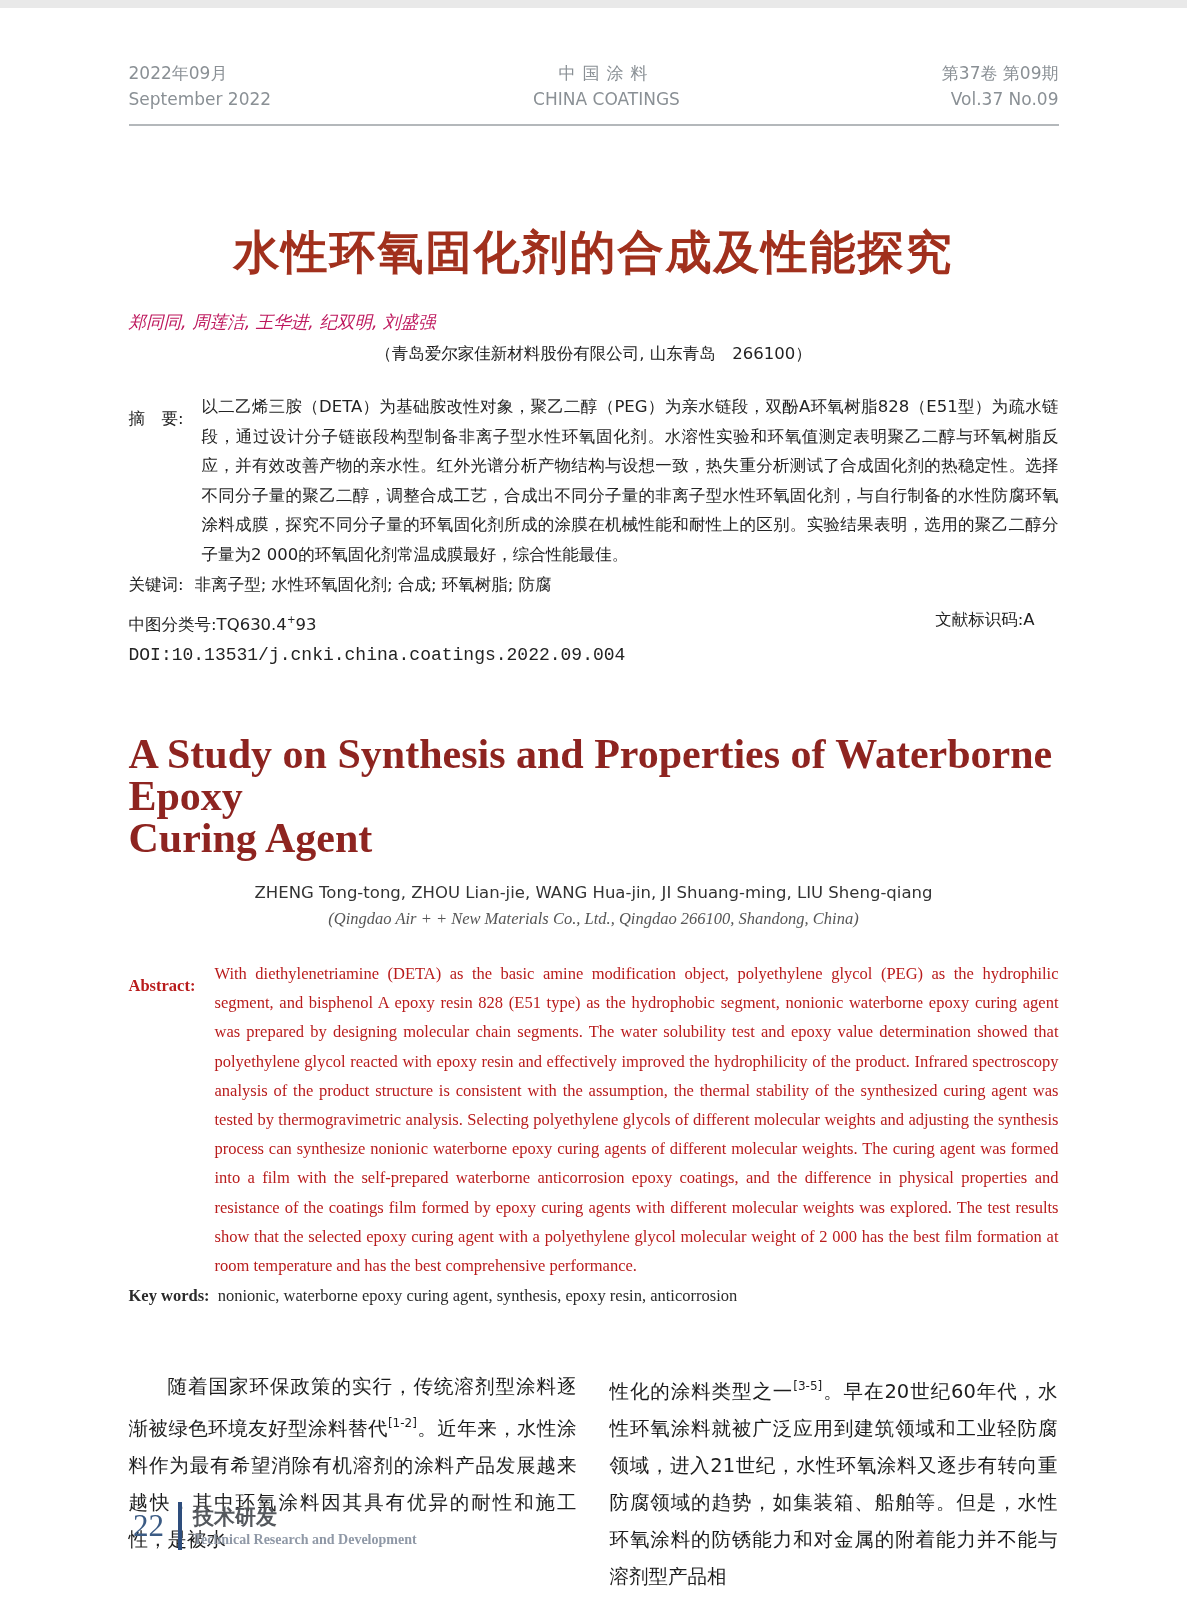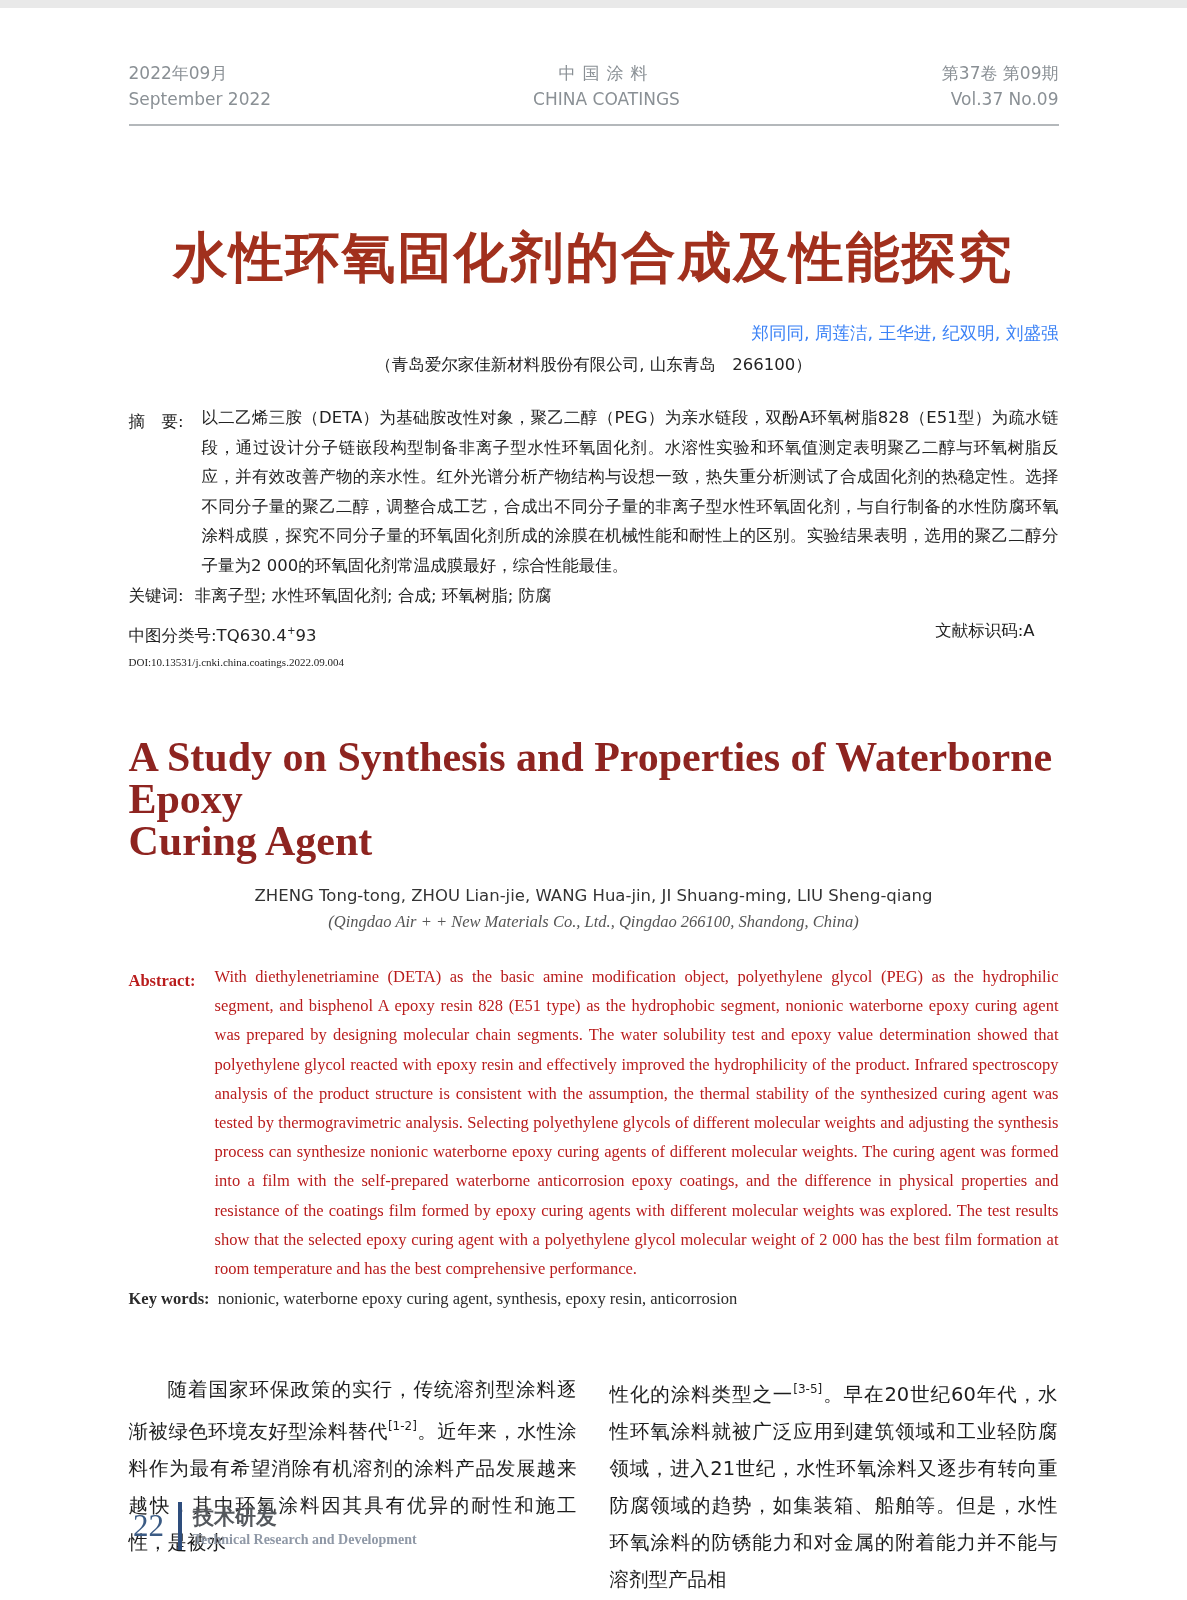--- a/index.html
+++ b/index.html
@@ -17,38 +17,38 @@
     border-bottom:2px solid #b4b8bb; color:#8a9095;
   }
   .hdr-col { font-size:17px; line-height:26px; }
   .hdr-col.center { text-align:center; }
   .hdr-col.right { text-align:right; }
   .hdr-cn.center-cn { letter-spacing:7px; }
 
   
   .title-cn {
     margin:96px 0 0; text-align:center;
-    font-size:54px; font-weight:700; letter-spacing:2px; color:#a1301d;
+    font-size:46px; font-weight:700; letter-spacing:2px; color:#a1301d;
   }
-  .authors-cn { margin-top:26px; text-align:right; font-size:17.5px; color:#3b82f6; }
+  .authors-cn { margin-top:26px; text-align:left; font-size:17.5px; color:#be185d;font-style:italic; }
   .affil-cn  { margin-top:9px;  text-align:center; font-size:16.5px; color:#222; }
 
   
   .hang { position:relative; text-align:justify; }
-  .hang-label { position:absolute; left:0; top:4px; }
+  .hang-label { position:absolute; left:0; top:12px; }
   .abstract-cn { margin-top:27px; padding-left:73px; font-size:16.5px; line-height:29.5px; }
   .keywords-cn { margin-top:1px; font-size:16.5px; line-height:29.5px; }
   .kw-label { margin-right:6px; }
 
   .meta-row {
     display:flex; justify-content:space-between;
     margin-top:5px; padding-right:24px; font-size:16.5px; line-height:29px;
   }
   sup.cls { font-size:0.62em; }
-  .doi { margin-top:7px; font-family:Liberation Serif, serif; font-size:11px; }
+  .doi { margin-top:7px; font-family:Liberation Mono, monospace; font-size:18px; }
 
   
   .title-en {
     margin:68px 0 0; text-align:left;
     font-family:"Liberation Serif","DejaVu Serif",serif;
     font-size:42px; line-height:42px; font-weight:700; color:#8e2420;
   }
   .authors-en { margin-top:24px; text-align:center; font-size:16.5px; color:#333; }
   .affil-en {
     margin-top:7px; text-align:center;

